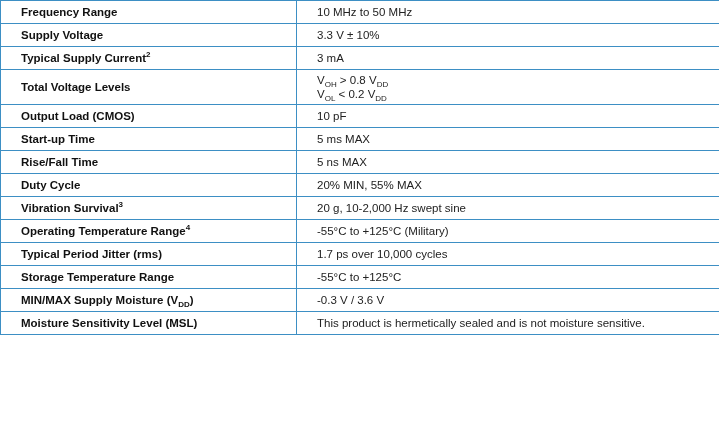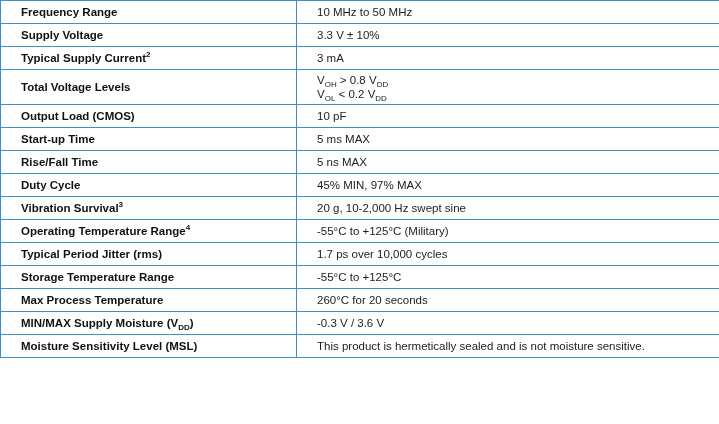--- a/index.html
+++ b/index.html
@@ -99,21 +99,21 @@
       <td class="value"><span>5 ms MAX</span></td>
     </tr>
 
     <tr class="row-1line">
       <td class="param"><span>Rise/Fall Time</span></td>
       <td class="value"><span>5 ns MAX</span></td>
     </tr>
 
     <tr class="row-1line">
       <td class="param"><span>Duty Cycle</span></td>
-      <td class="value"><span>45% MIN, 97% MAX</span></td>
+      <td class="value"><span>20% MIN, 55% MAX</span></td>
     </tr>
 
 
     <tr class="row-1line">
       <td class="param"><span>Vibration Survival</span><sup>3</sup></td>
       <td class="value"><span>20 g, 10-2,000 Hz swept sine</span></td>
     </tr>
 
     <tr class="row-1line">
       <td class="param"><span>Operating Temperature Range</span><sup>4</sup></td>
@@ -123,24 +123,20 @@
     <tr class="row-1line">
       <td class="param"><span>Typical Period Jitter (rms)</span></td>
       <td class="value"><span>1.7 ps over 10,000 cycles</span></td>
     </tr>
 
     <tr class="row-1line">
       <td class="param"><span>Storage Temperature Range</span></td>
       <td class="value"><span>-55°C to +125°C</span></td>
     </tr>
 
-    <tr class="row-1line">
-      <td class="param"><span>Max Process Temperature</span></td>
-      <td class="value"><span>260°C for 20 seconds</span></td>
-    </tr>
 
     <tr class="row-1line">
       <td class="param"><span>MIN/MAX Supply Moisture (V</span><sub>DD</sub><span>)</span></td>
       <td class="value"><span>-0.3 V / 3.6 V</span></td>
     </tr>
 
     <tr class="row-1line">
       <td class="param"><span>Moisture Sensitivity Level (MSL)</span></td>
       <td class="value"><span>This product is hermetically sealed and is not moisture sensitive.</span></td>
     </tr>

